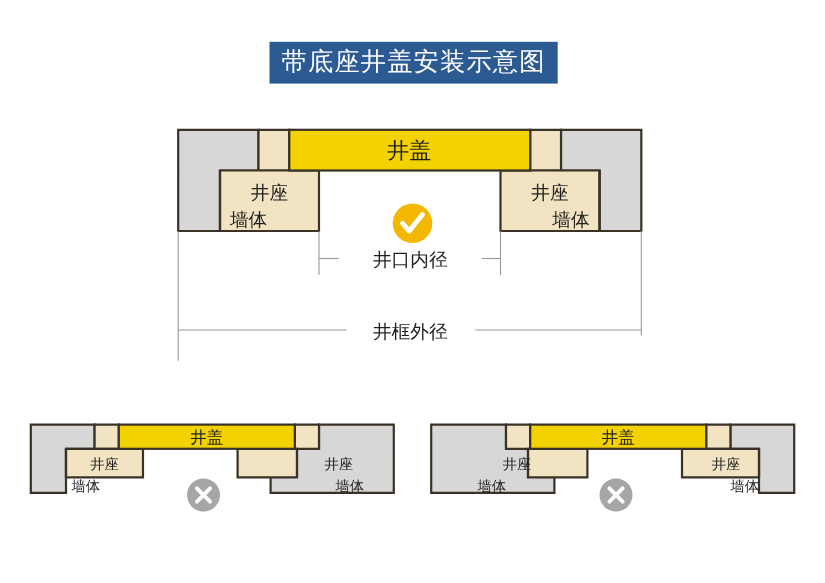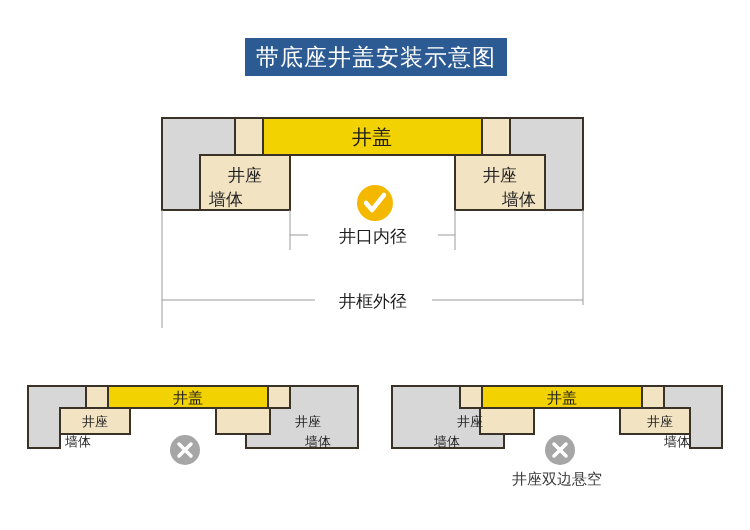--- a/index.html
+++ b/index.html
@@ -185,16 +185,15 @@
       <text x="88" y="48" text-anchor="middle" font-size="13" fill="#1e1e1e">井座</text>
       <text x="278" y="48" text-anchor="middle" font-size="13" fill="#1e1e1e">井座</text>
       <text x="65" y="68" text-anchor="middle" font-size="13" fill="#1e1e1e">墙体</text>
       <text x="295" y="68" text-anchor="middle" font-size="13" fill="#1e1e1e">墙体</text>
 
       <g>
         <circle cx="178" cy="72" r="15" fill="#a6a6a6"></circle>
         <path d="M172 66 L184 78 M184 66 L172 78" stroke="#ffffff" stroke-width="3.5" stroke-linecap="round"></path>
       </g>
     </svg>
-    <div class="cap" id="cap-right">井座双边悬空</div>
   </div>
 
 </div>
 
 </body></html>

